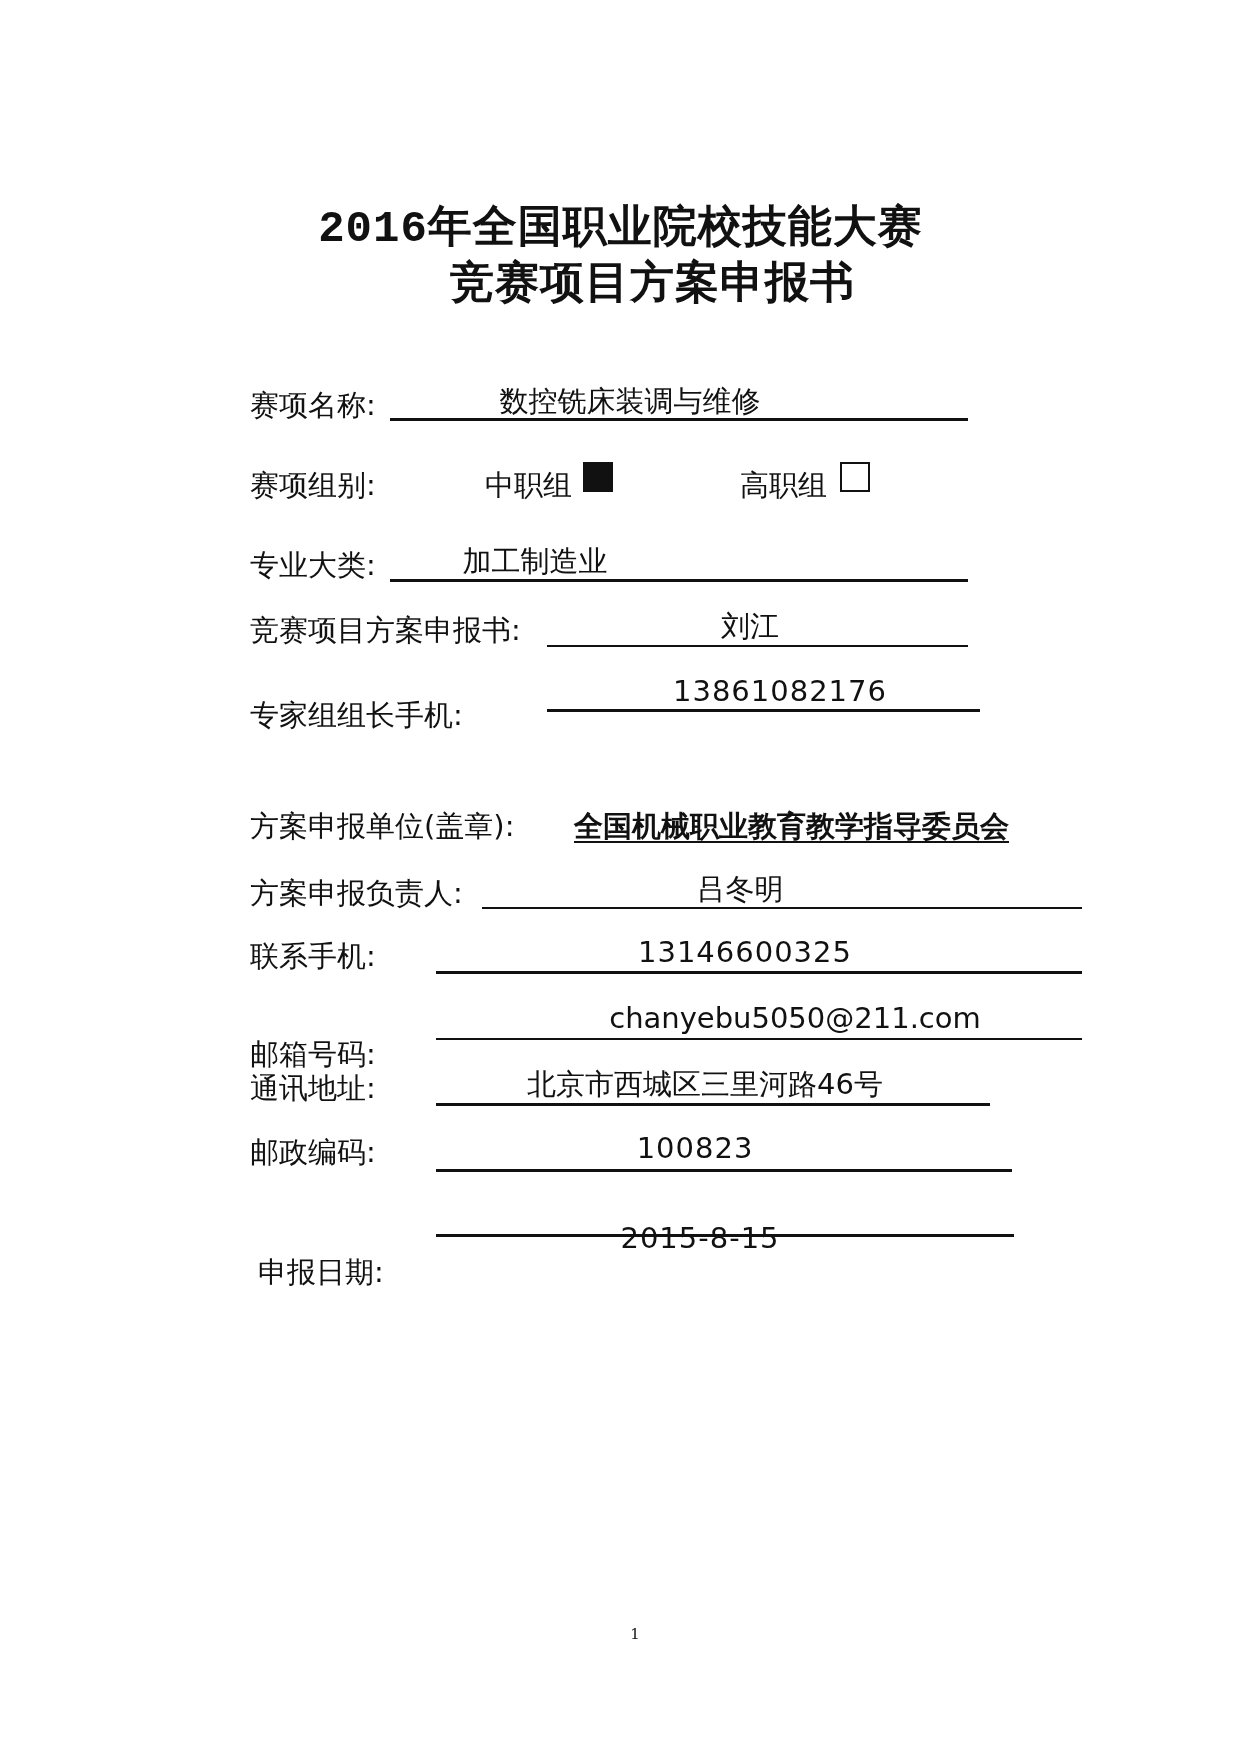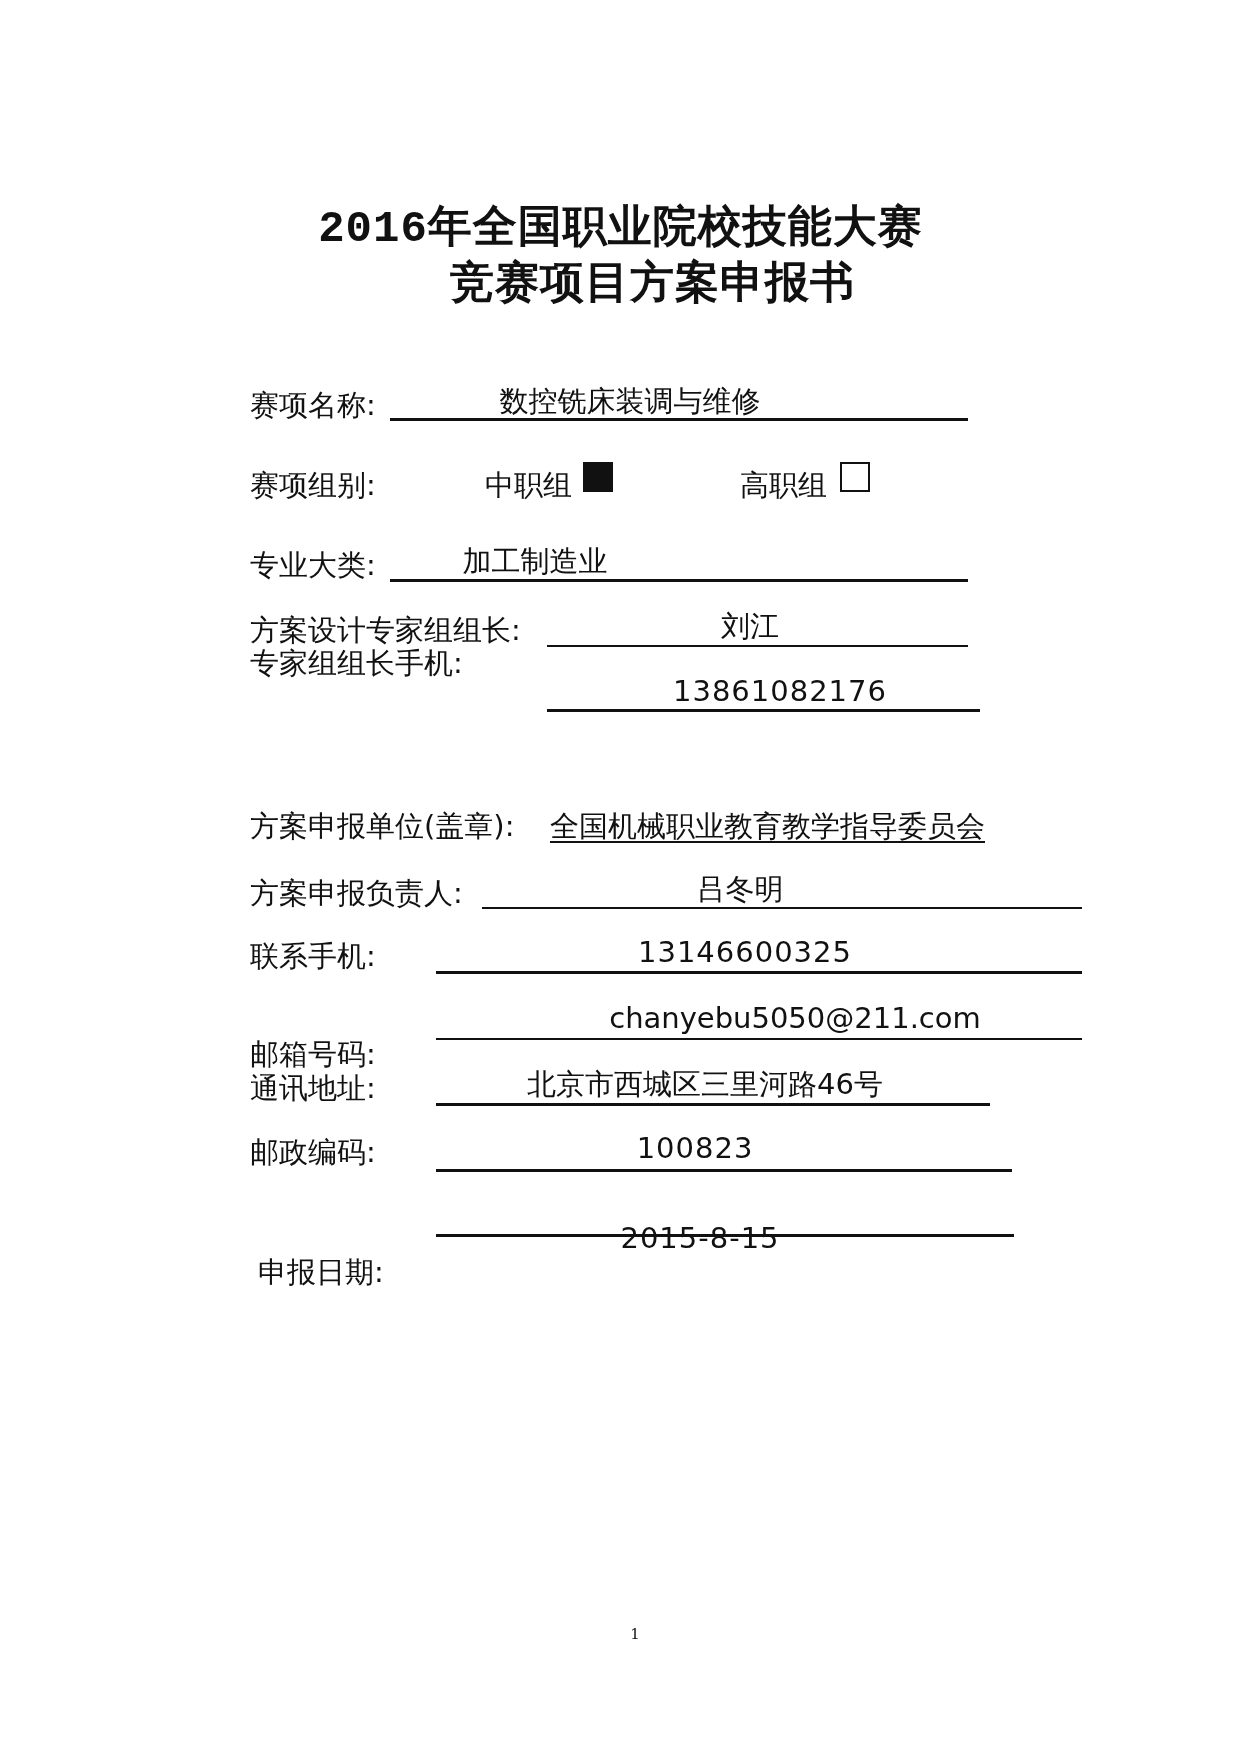--- a/index.html
+++ b/index.html
@@ -41,34 +41,34 @@
   <div class="box empty" style="top:462px; left:840px;"></div>
 </div>
 
 <div>
   <div class="lbl" style="top:547px;">专业大类:</div>
   <div class="val" style="top:543px; left:430px; width:210px;">加工制造业</div>
   <div class="uline thick" style="top:579px; left:390px; width:578px;"></div>
 </div>
 
 <div>
-  <div class="lbl" style="top:612px;">方案设计专家组组长:</div>
+  <div class="lbl" style="top:612px;">竞赛项目方案申报书:</div>
   <div class="val" style="top:608px; left:690px; width:120px;">刘江</div>
   <div class="uline" style="top:645px; left:547px; width:421px;"></div>
 </div>
 
 <div>
-  <div class="lbl" style="top:645px;">专家组组长手机:</div>
+  <div class="lbl" style="top:697px;">专家组组长手机:</div>
   <div class="val" style="top:673px; left:640px; width:280px; letter-spacing:1px;">13861082176</div>
   <div class="uline thick" style="top:709px; left:547px; width:433px;"></div>
 </div>
 
 <div>
   <div class="lbl" style="top:808px;">方案申报单位(盖章):</div>
-  <div class="val underlined" style="top:808px; left:550px; text-align:right;">全国机械职业教育教学指导委员会</div>
+  <div class="val underlined" style="top:808px; left:574px; text-align:right;font-weight:bold;">全国机械职业教育教学指导委员会</div>
 </div>
 
 <div>
   <div class="lbl" style="top:875px;">方案申报负责人:</div>
   <div class="val" style="top:871px; left:670px; width:140px;">吕冬明</div>
   <div class="uline" style="top:907px; left:482px; width:600px;"></div>
 </div>
 
 <div>
   <div class="lbl" style="top:938px;">联系手机:</div>

